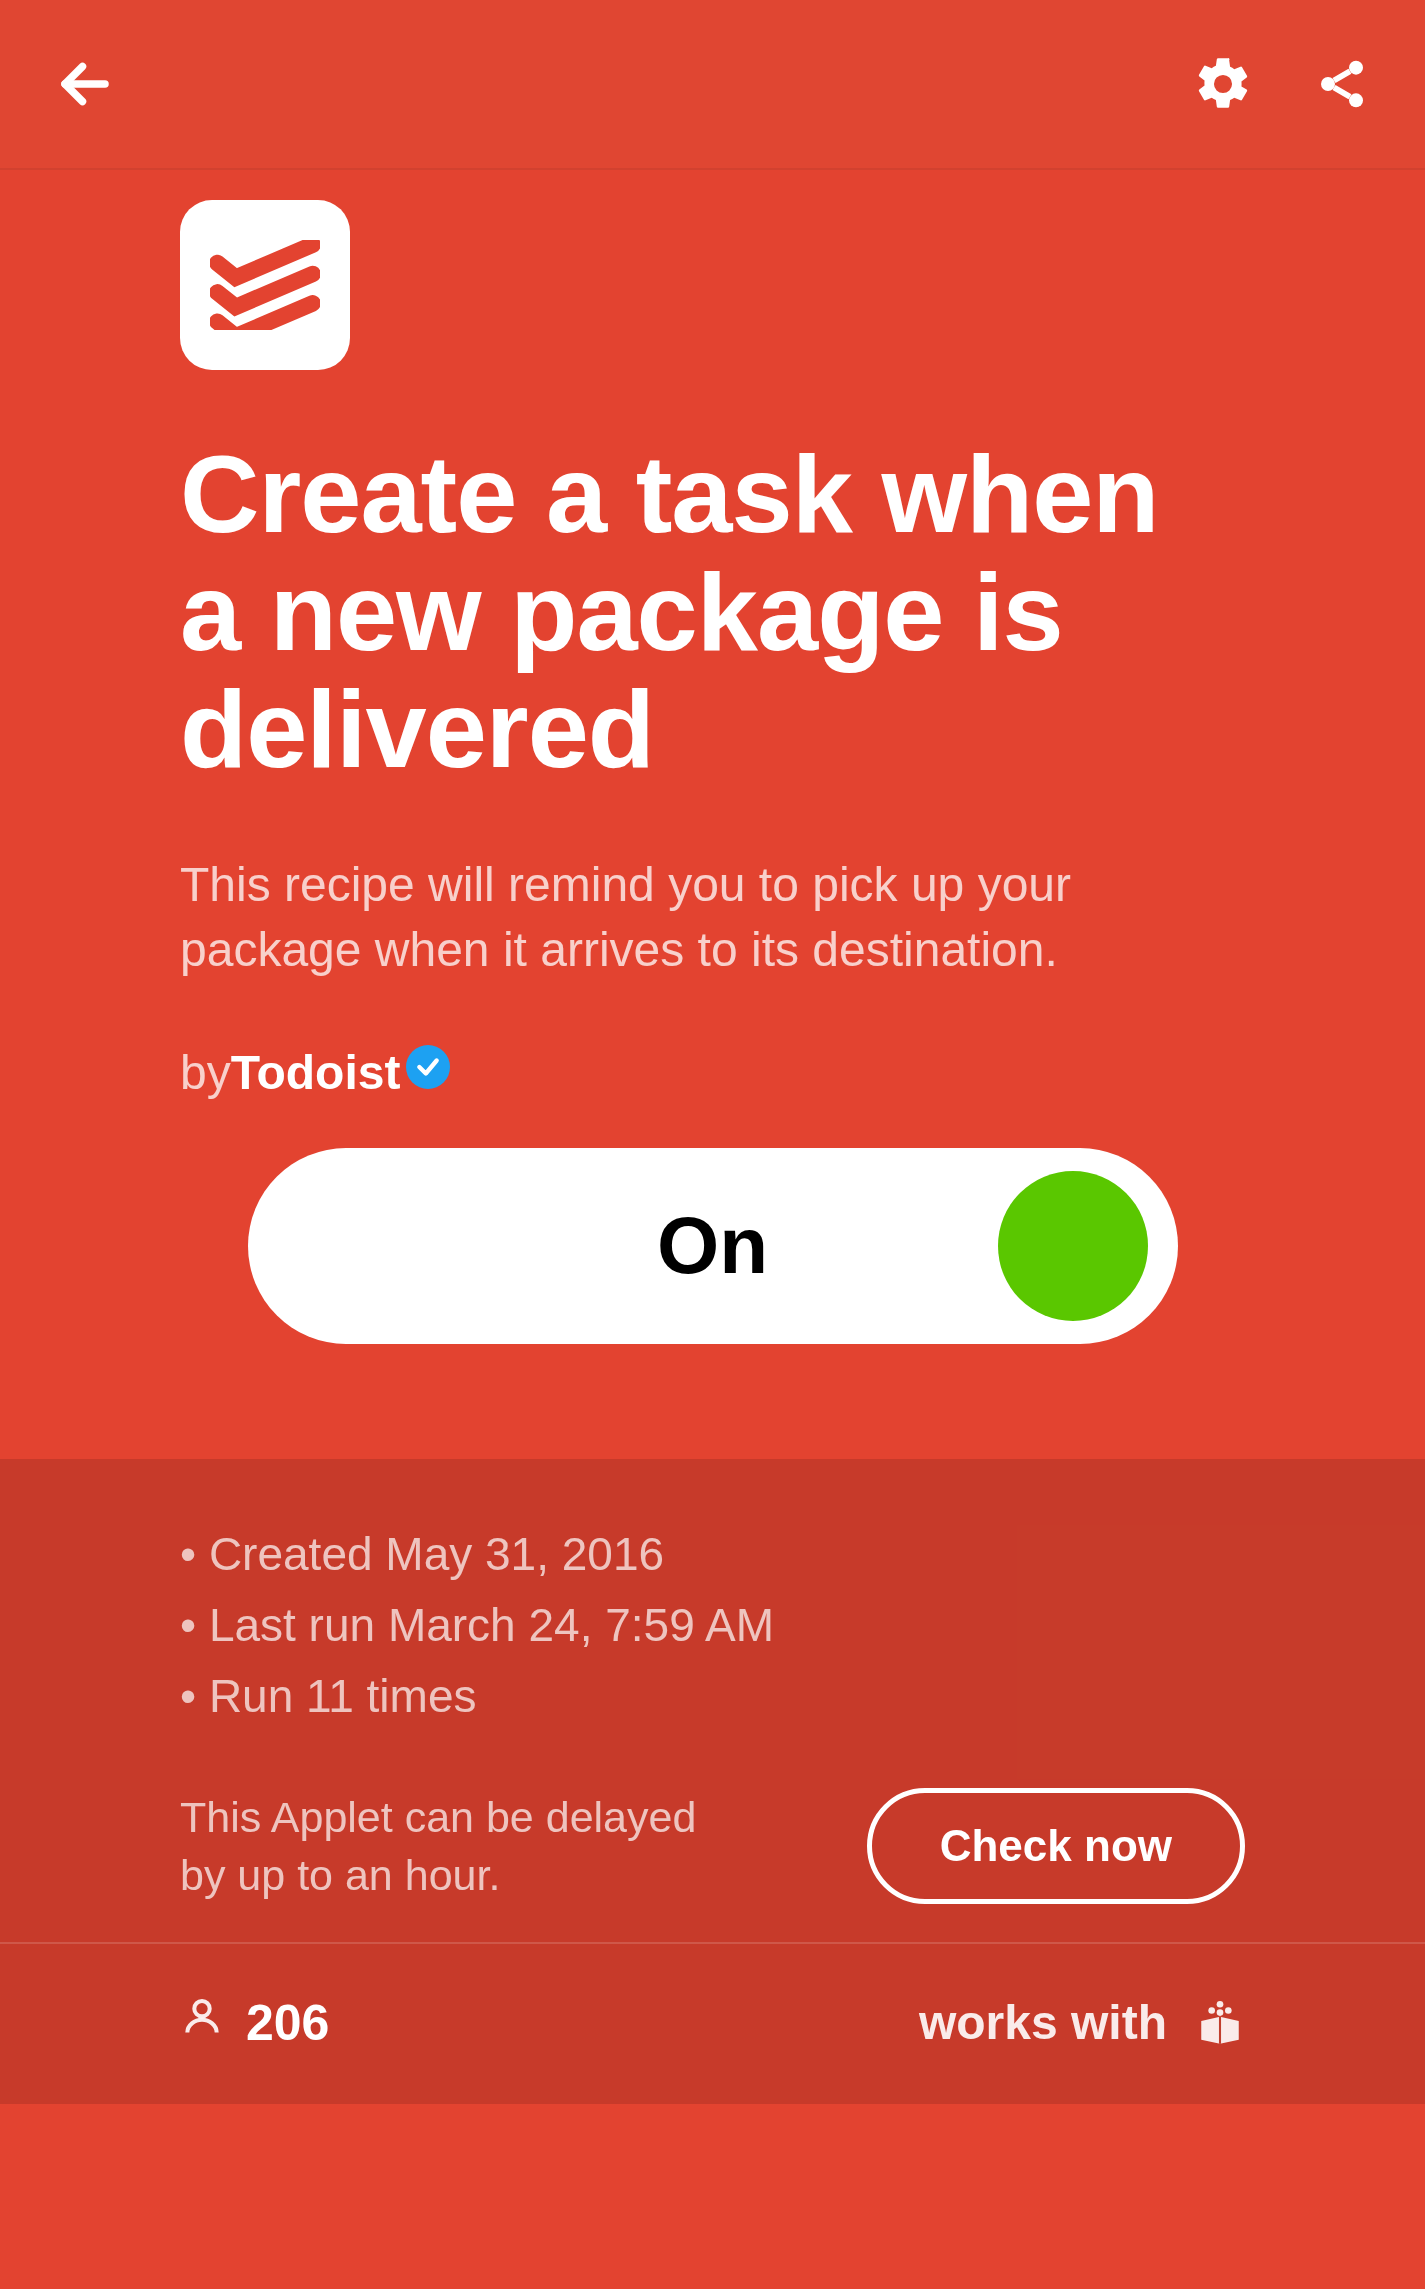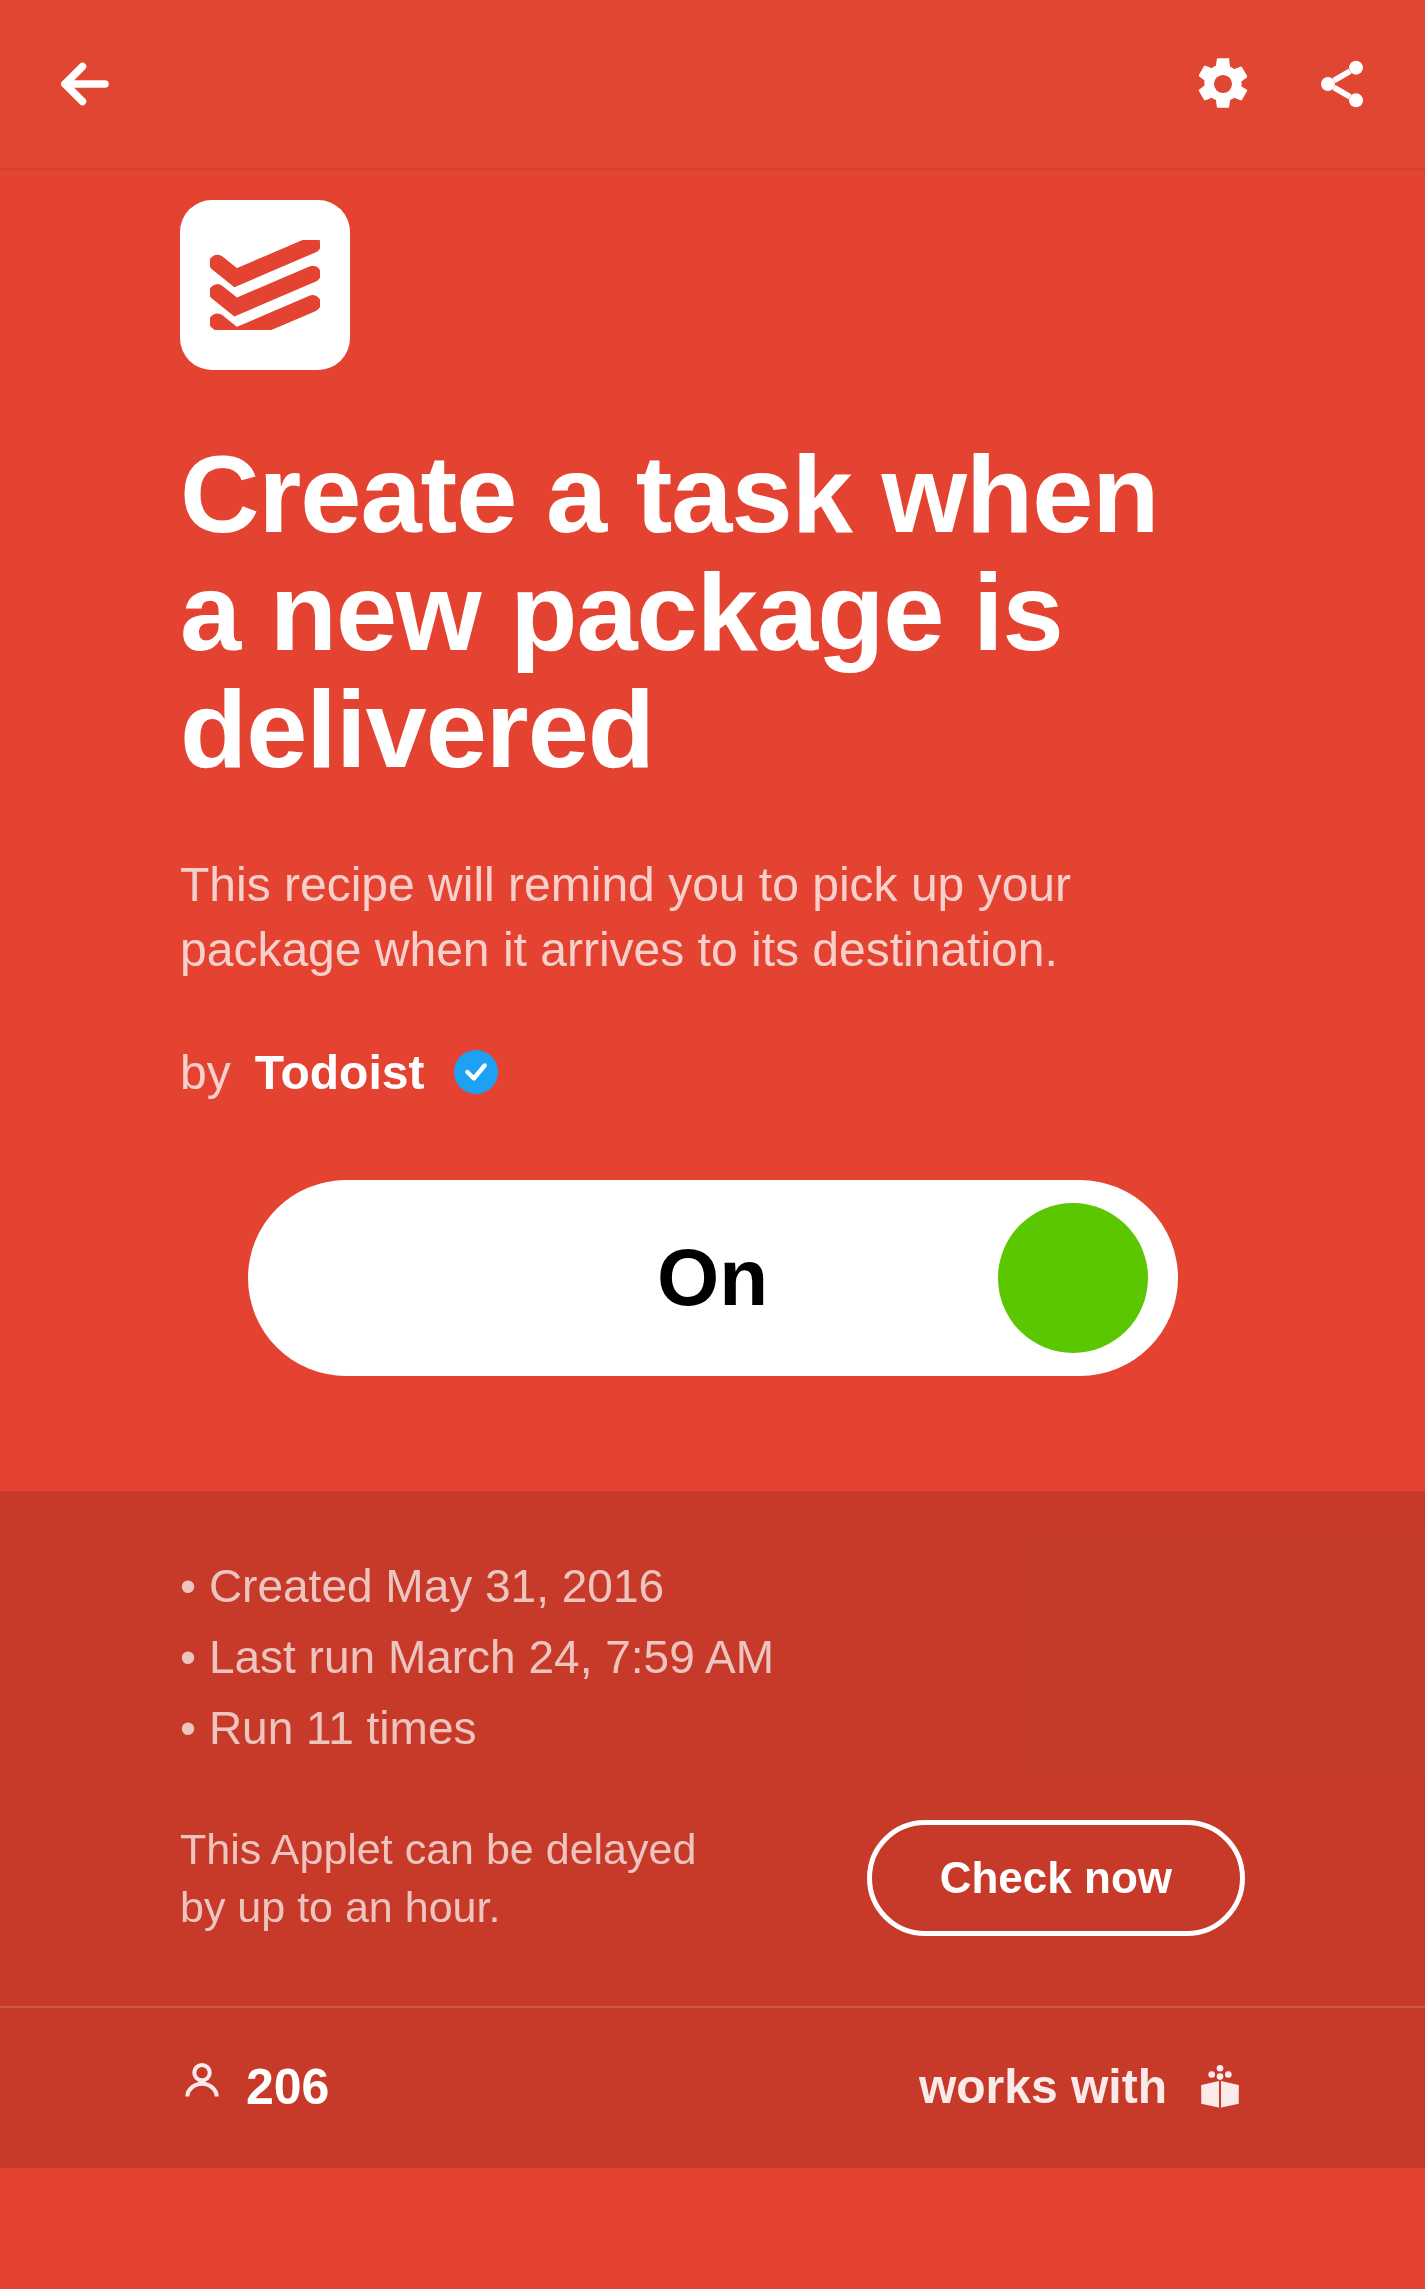--- a/index.html
+++ b/index.html
@@ -47,22 +47,22 @@
 
   .description {
     font-size: 48px;
     line-height: 1.35;
     color: rgba(255,255,255,0.75);
     margin-bottom: 62px;
   }
 
   .byline {
     font-size: 48px;
-    margin-bottom: 80px;
-    display:flex; align-items:center; gap:24px;
+    margin-bottom: 48px;
+    display:flex; gap:0;
   }
   .byline .by { color: rgba(255,255,255,0.75); font-weight:400; }
   .byline .author { color:#ffffff; font-weight:700; }
   .verified {
     width:44px; height:44px; border-radius:50%;
     background:#1da1f2; display:inline-flex; align-items:center; justify-content:center;
     margin-left:6px;
   }
 
   
@@ -80,21 +80,21 @@
   .toggle-knob {
     position:absolute; right:30px; top:50%; transform:translateY(-50%);
     width:150px; height:150px; border-radius:50%;
     background:#5ac700;
   }
 
   
   .meta {
     margin-top: 115px;
     background: rgba(0,0,0,0.12);
-    padding: 60px 180px 70px 180px;
+    padding: 60px 180px 38px 180px;
   }
   .meta-list { list-style:none; }
   .meta-list li {
     font-size: 46px;
     color: rgba(255,255,255,0.7);
     line-height: 1.55;
   }
   .meta-list li::before { content:"• "; }
 
   .delay-row {

